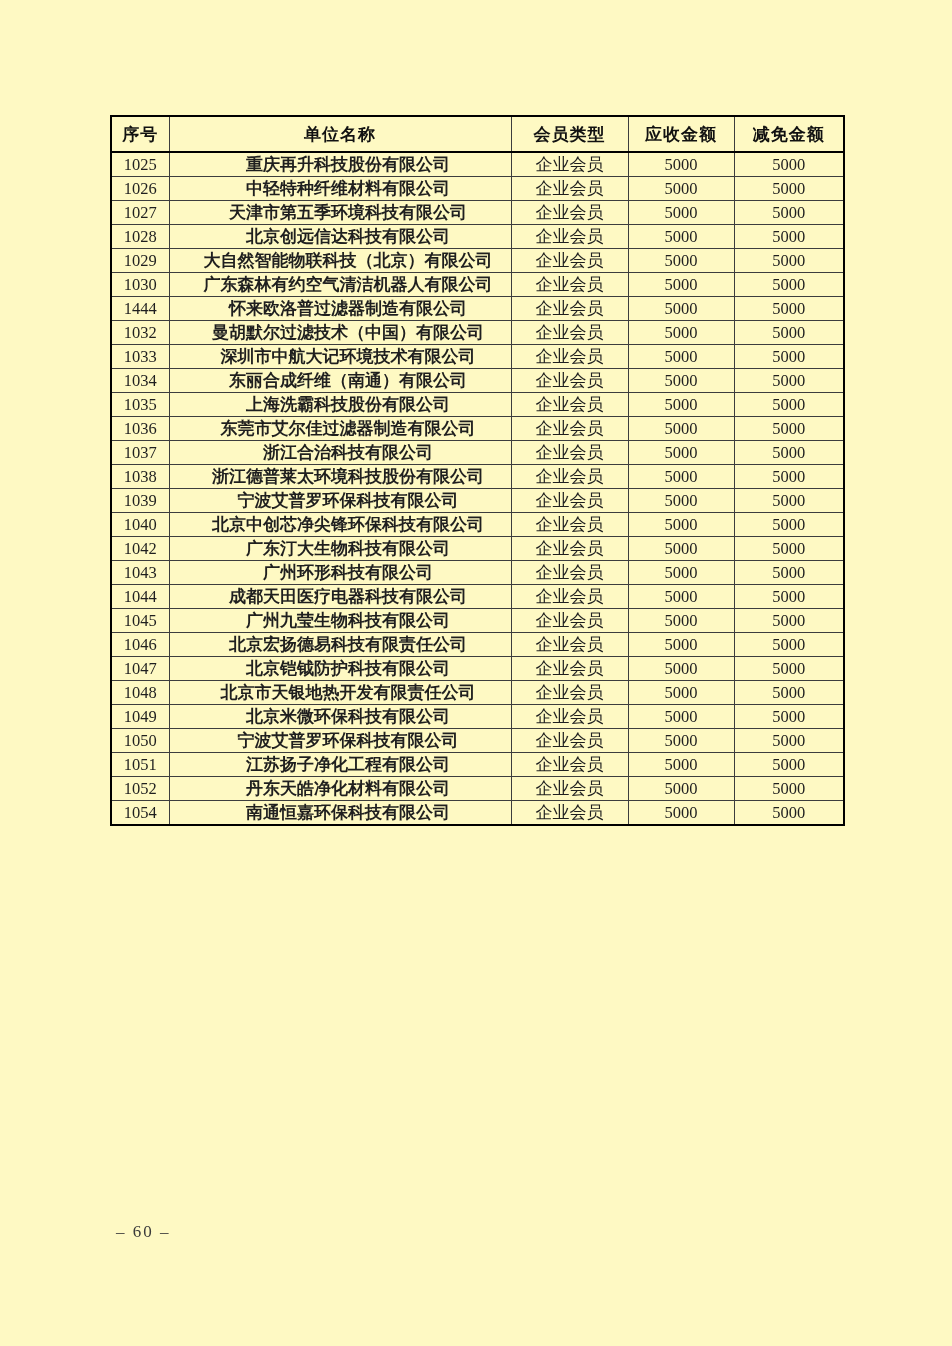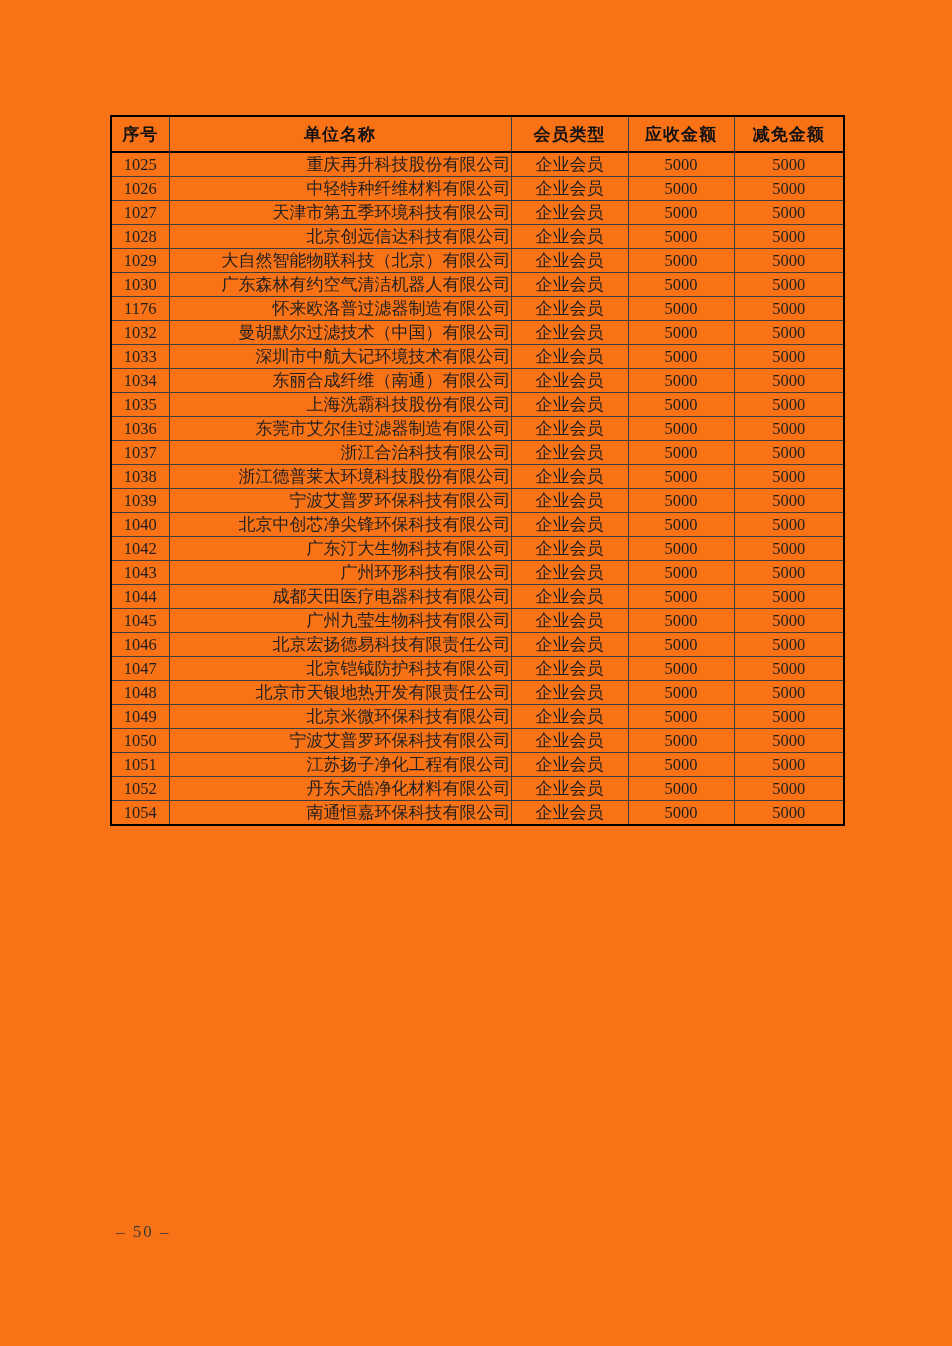--- a/index.html
+++ b/index.html
@@ -10,21 +10,21 @@
   body {
     width: 952px;
     height: 1346px;
     position: relative;
     font-family: "Liberation Serif", "DejaVu Serif", serif;
     color: #1a1a1a;
   }
   .page {
     position: absolute;
     inset: 0;
-    background: #f97316;
+    background: #fef9c3;
   }
   table.fee-table {
     position: absolute;
     left: 110px;
     top: 115px;
     width: 733px;
     border-collapse: collapse;
     table-layout: fixed;
     border: 2px solid #000000;
   }
@@ -49,22 +49,23 @@
   }
   .fee-table tbody tr {
     height: 19px;
   }
   .fee-table td {
     font-size: 17px;
     text-align: center;
     color: #1f1f1f;
   }
   .fee-table td.c-name {
-    text-align: right;
+    text-align: center;
     padding-left: 16px;
+    font-weight: bold;
   }
   .fee-table td.c-serial,
   .fee-table td.c-amount {
     font-size: 16.5px;
   }
   .page-number {
     position: absolute;
     left: 116px;
     top: 1222px;
     font-family: "Liberation Serif", "DejaVu Serif", serif;
@@ -131,21 +132,21 @@
     <td class="c-amount">5000</td>
   </tr>
         <tr>
     <td class="c-serial">1030</td>
     <td class="c-name">广东森林有约空气清洁机器人有限公司</td>
     <td class="c-type">企业会员</td>
     <td class="c-amount">5000</td>
     <td class="c-amount">5000</td>
   </tr>
         <tr>
-    <td class="c-serial">1176</td>
+    <td class="c-serial">1444</td>
     <td class="c-name">怀来欧洛普过滤器制造有限公司</td>
     <td class="c-type">企业会员</td>
     <td class="c-amount">5000</td>
     <td class="c-amount">5000</td>
   </tr>
         <tr>
     <td class="c-serial">1032</td>
     <td class="c-name">曼胡默尔过滤技术（中国）有限公司</td>
     <td class="c-type">企业会员</td>
     <td class="c-amount">5000</td>
@@ -287,14 +288,14 @@
         <tr>
     <td class="c-serial">1054</td>
     <td class="c-name">南通恒嘉环保科技有限公司</td>
     <td class="c-type">企业会员</td>
     <td class="c-amount">5000</td>
     <td class="c-amount">5000</td>
   </tr>
       </tbody>
   </table>
 
-  <div class="page-number">– 50 –</div>
+  <div class="page-number">– 60 –</div>
 </div>
 
 </body></html>

